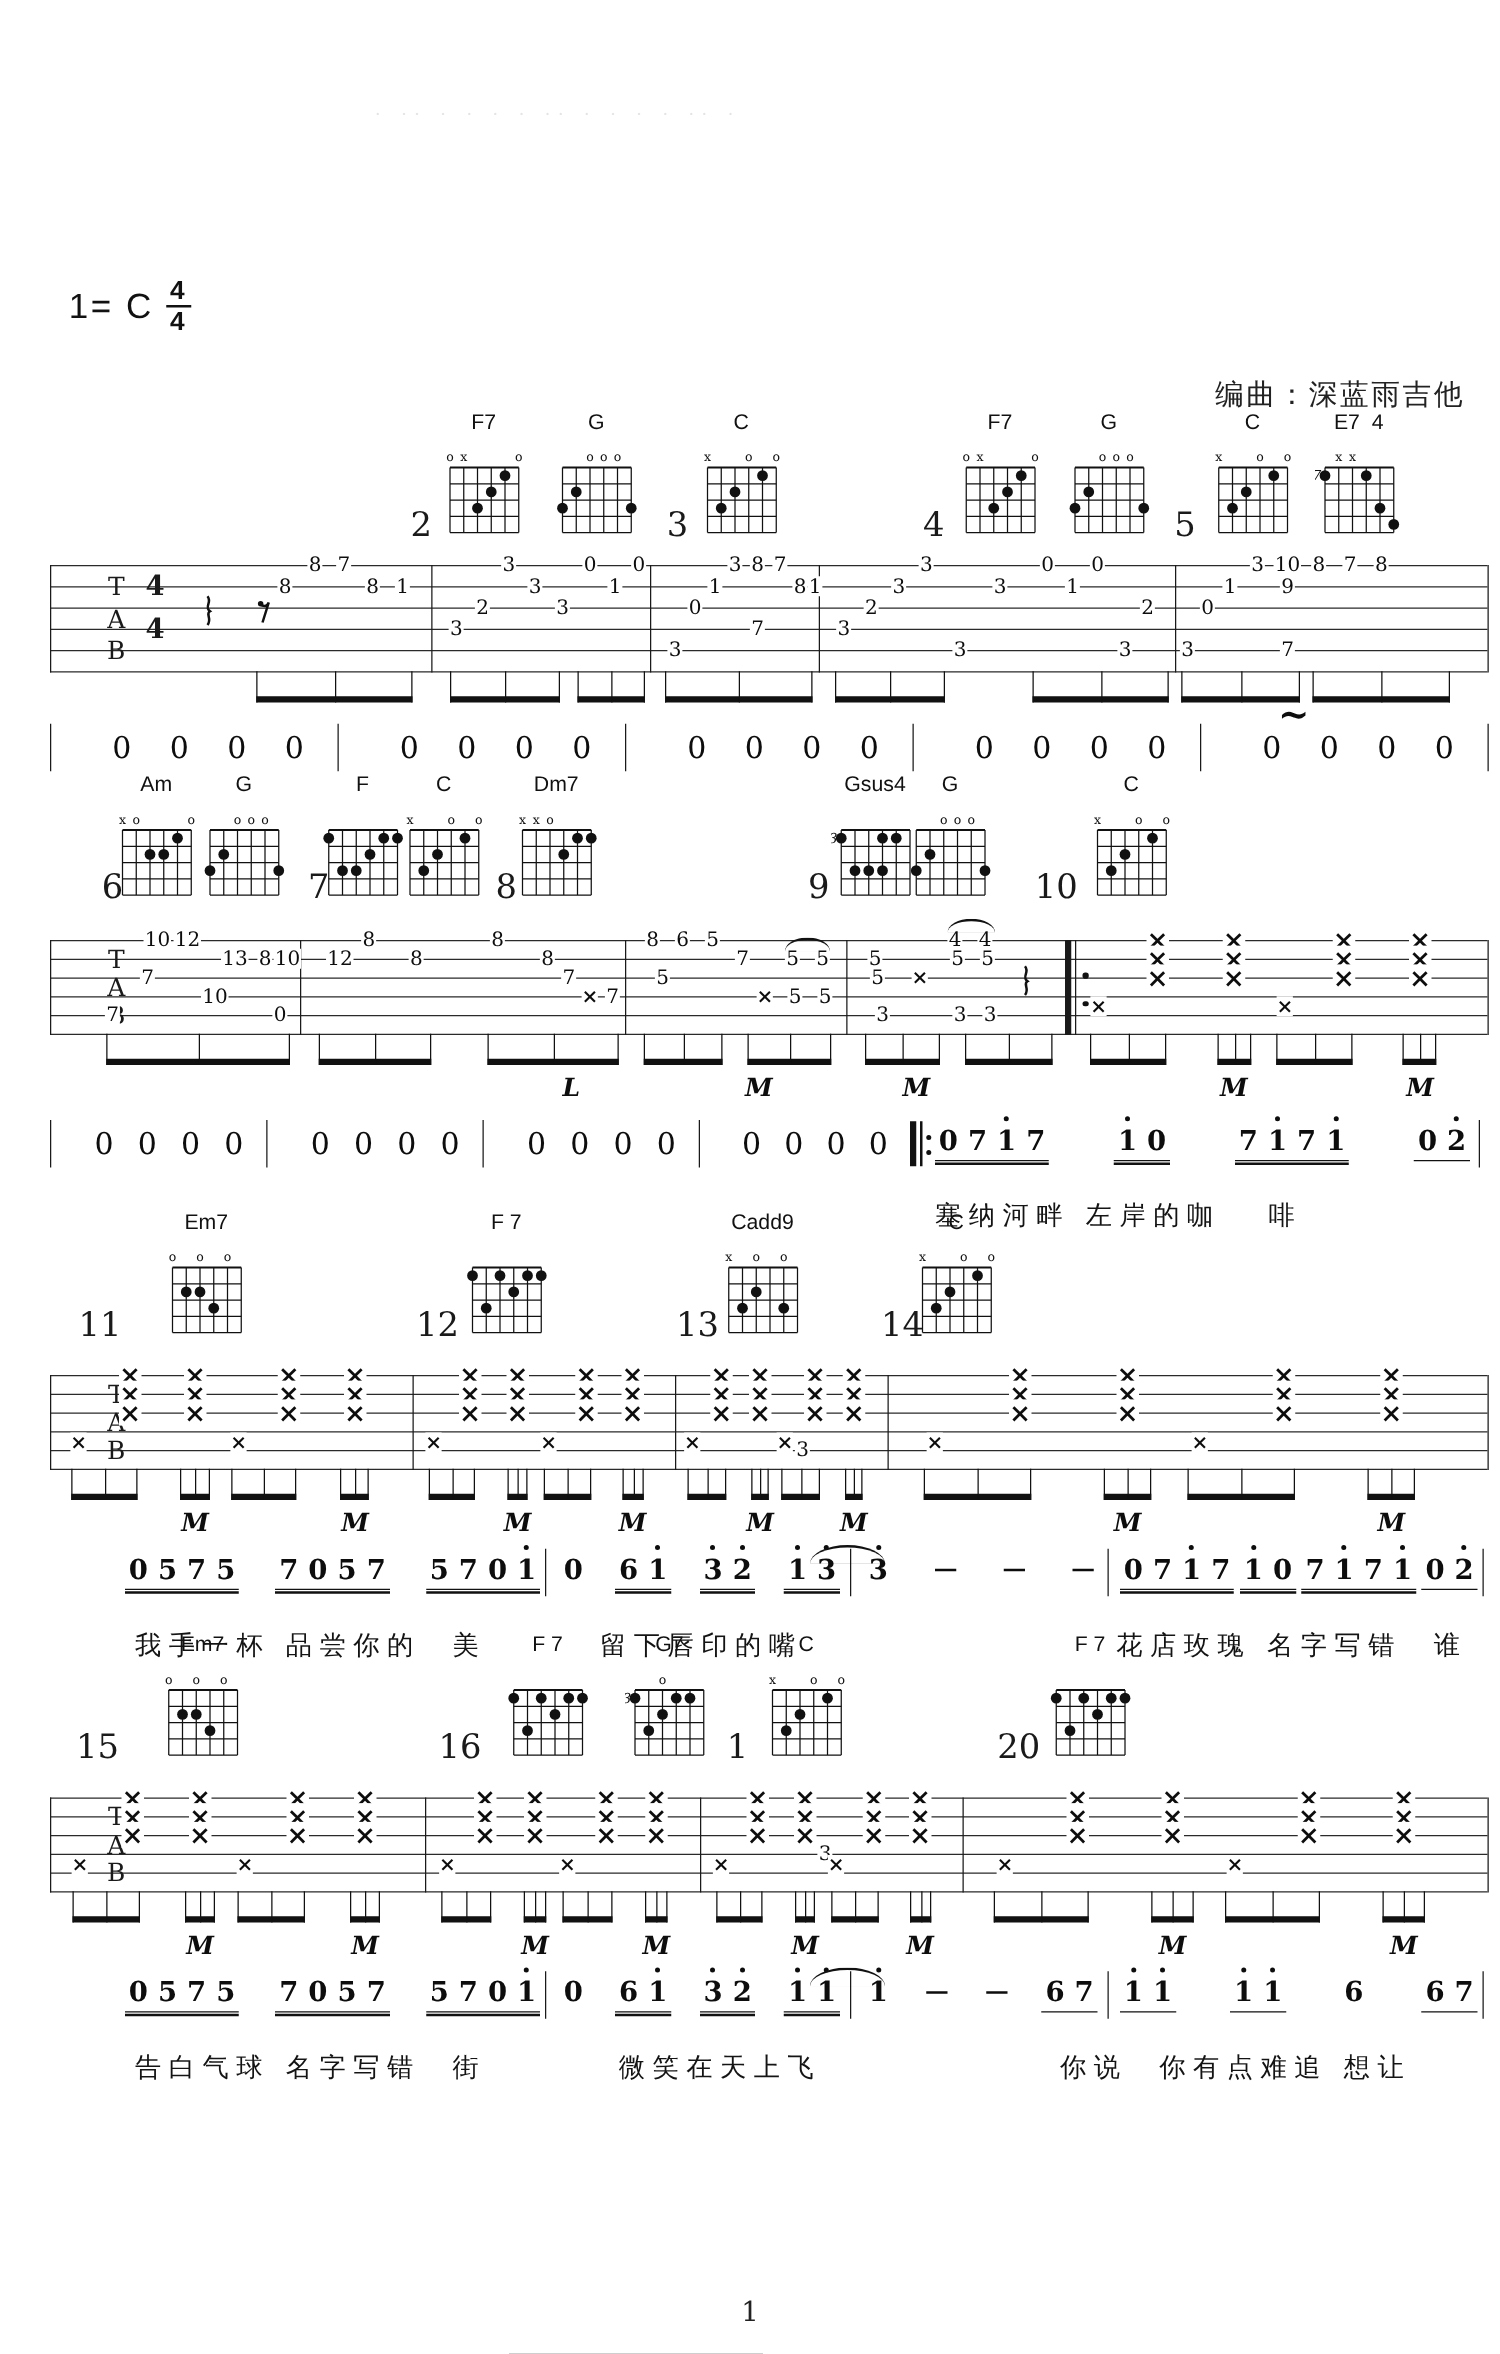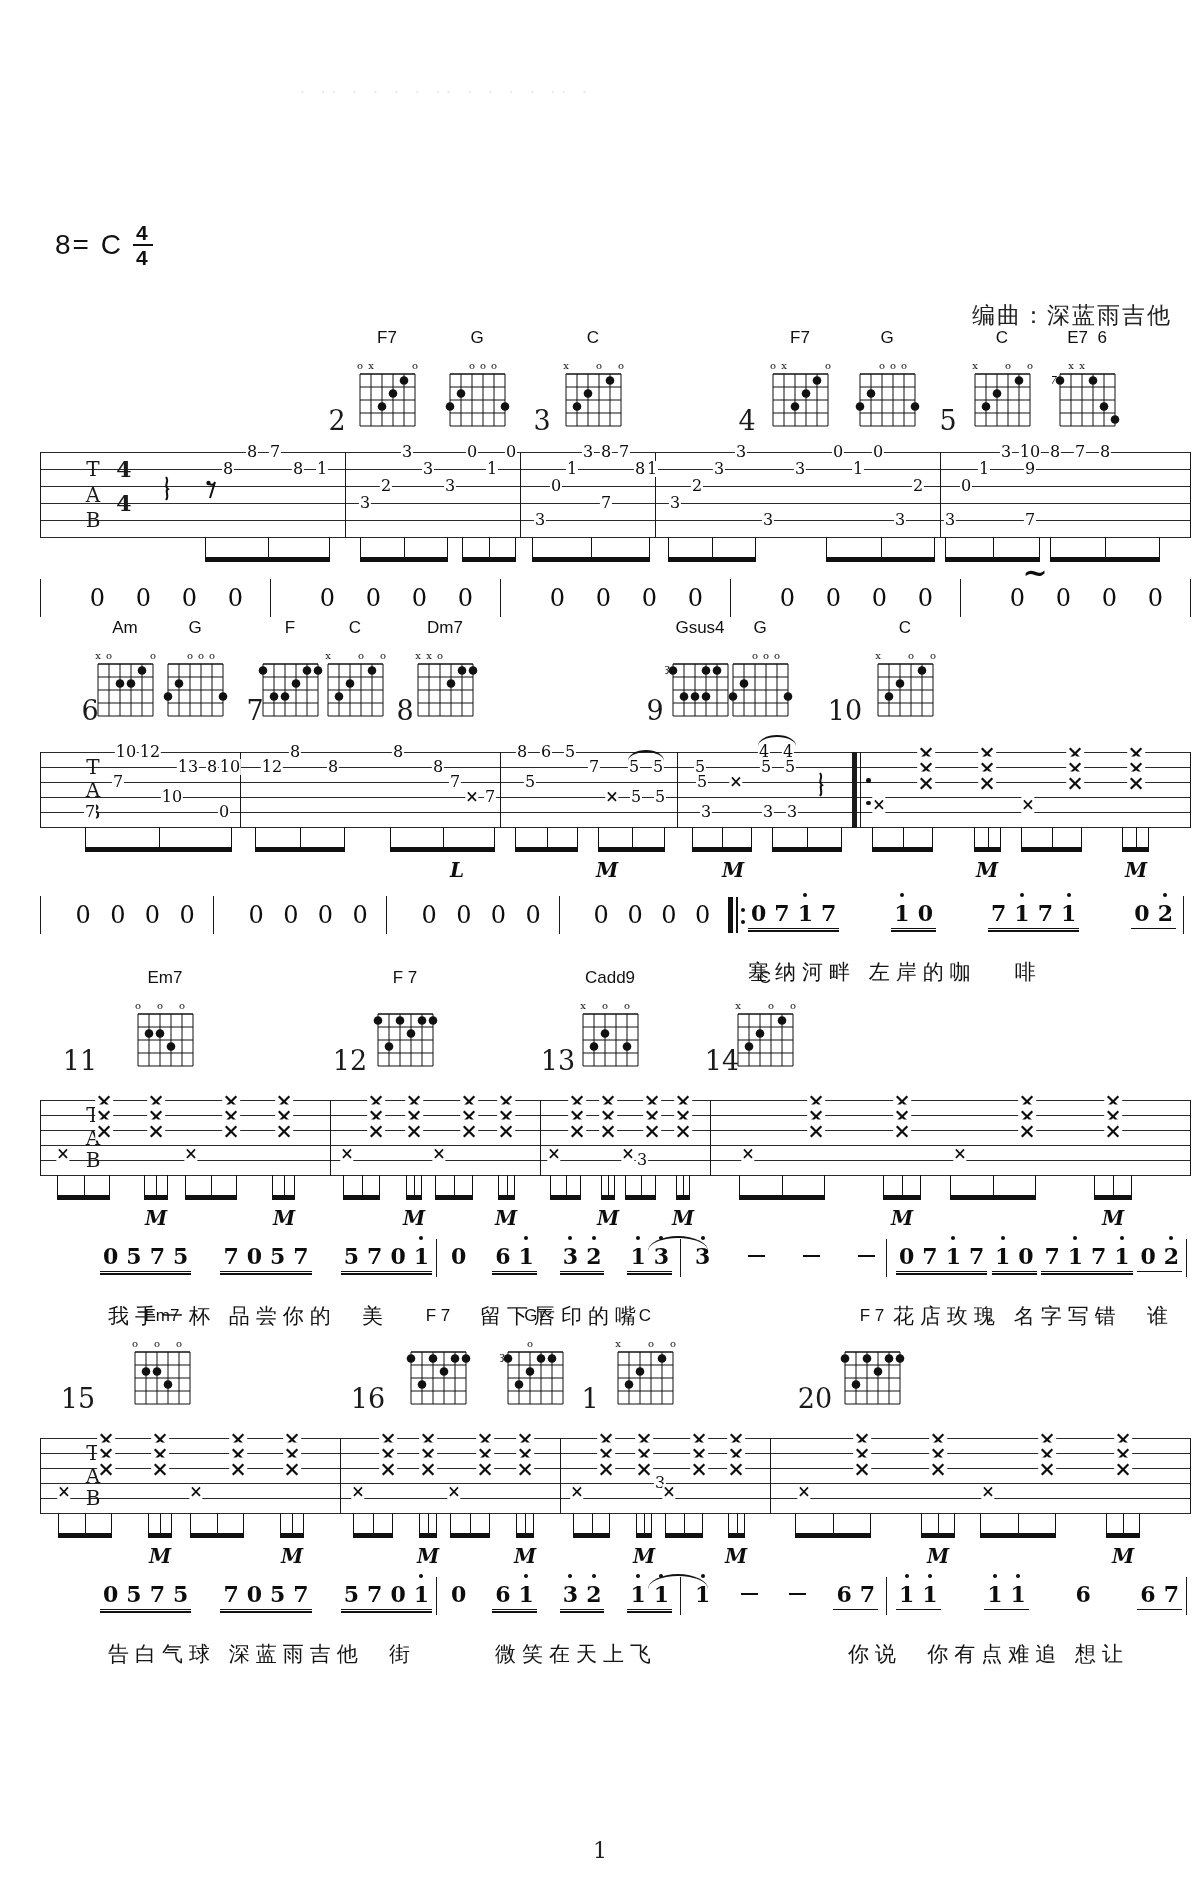--- a/index.html
+++ b/index.html
@@ -47,21 +47,21 @@
   .tie{position:absolute;border-top:2px solid #111;border-radius:100% 100% 0 0 / 200% 200% 0 0;height:13px;}
   .squig{position:absolute;transform:translate(-50%,-50%);font-size:30px;font-weight:bold;color:#0d0d0d;}
 </style>
 </head>
 <body>
 
 <div class="page">
   <div class="faint">· ·· · · · · ·· · · · · ·· ·</div>
 
   <div class="hdr-key">
-    <span>8= C</span>
+    <span>1= C</span>
     <span class="frac">
       <span class="top">4</span>
       <span class="bot">4</span>
     </span>
   </div>
 
   <div class="credit">编曲：深蓝雨吉他</div>
 
   <div id="score"></div>
 
@@ -192,21 +192,21 @@
         <line x1="8" x2="63" y1="39" y2="39" stroke="#111" stroke-width="1"></line>
         <line x1="8" x2="63" y1="52" y2="52" stroke="#111" stroke-width="1"></line>
         <line x1="8" x2="63" y1="65" y2="65" stroke="#111" stroke-width="1"></line>
         <line x1="8" x2="63" y1="78" y2="78" stroke="#111" stroke-width="1"></line>
         <circle cx="52" cy="32.5" r="4.3" fill="#111"></circle>
         <circle cx="30" cy="45.5" r="4.3" fill="#111"></circle>
         <circle cx="19" cy="58.5" r="4.3" fill="#111"></circle>
       </svg>
     </div>
     <div style="position: absolute; left: 1051.5px; top: 348px; width: 71px; height: 86px;">
-      <div class="chordlabel" style="left: 50%; top: -20px;">E7  6</div>
+      <div class="chordlabel" style="left: 50%; top: -20px;">E7  4</div>
       <svg width="71" height="86" style="position: absolute; left: 0px; top: 0px;">
         <text x="19" y="21" text-anchor="middle" font-size="10" fill="#111">x</text>
         <text x="30" y="21" text-anchor="middle" font-size="10" fill="#111">x</text>
         <text x="5" y="36" text-anchor="end" font-size="11" font-style="italic" fill="#111">7</text>
         <line x1="8" x2="8" y1="26" y2="78" stroke="#111" stroke-width="1"></line>
         <line x1="19" x2="19" y1="26" y2="78" stroke="#111" stroke-width="1"></line>
         <line x1="30" x2="30" y1="26" y2="78" stroke="#111" stroke-width="1"></line>
         <line x1="41" x2="41" y1="26" y2="78" stroke="#111" stroke-width="1"></line>
         <line x1="52" x2="52" y1="26" y2="78" stroke="#111" stroke-width="1"></line>
         <line x1="63" x2="63" y1="26" y2="78" stroke="#111" stroke-width="1"></line>
@@ -1363,16 +1363,16 @@
       <div class="grp">
         <span class="tok">6</span>
       </div>
       <div class="grp u1">
         <span class="tok">6</span>
         <span class="tok">7</span>
       </div>
     </div>
     <div class="zbar" style="left: 1186px; top: 1596px;"></div>
     <div class="tie" style="left: 648px; top: 1574px; width: 60px;"></div>
-    <div class="lyric" style="left: 108px; top: 1640px;">告白气球 深蓝雨吉他  街</div>
+    <div class="lyric" style="left: 108px; top: 1640px;">告白气球 名字写错  街</div>
     <div class="lyric" style="left: 495px; top: 1640px;">微笑在天上飞</div>
     <div class="lyric" style="left: 848px; top: 1640px;">你说  你有点难追 想让</div>
   </div>
 
 </body></html>

